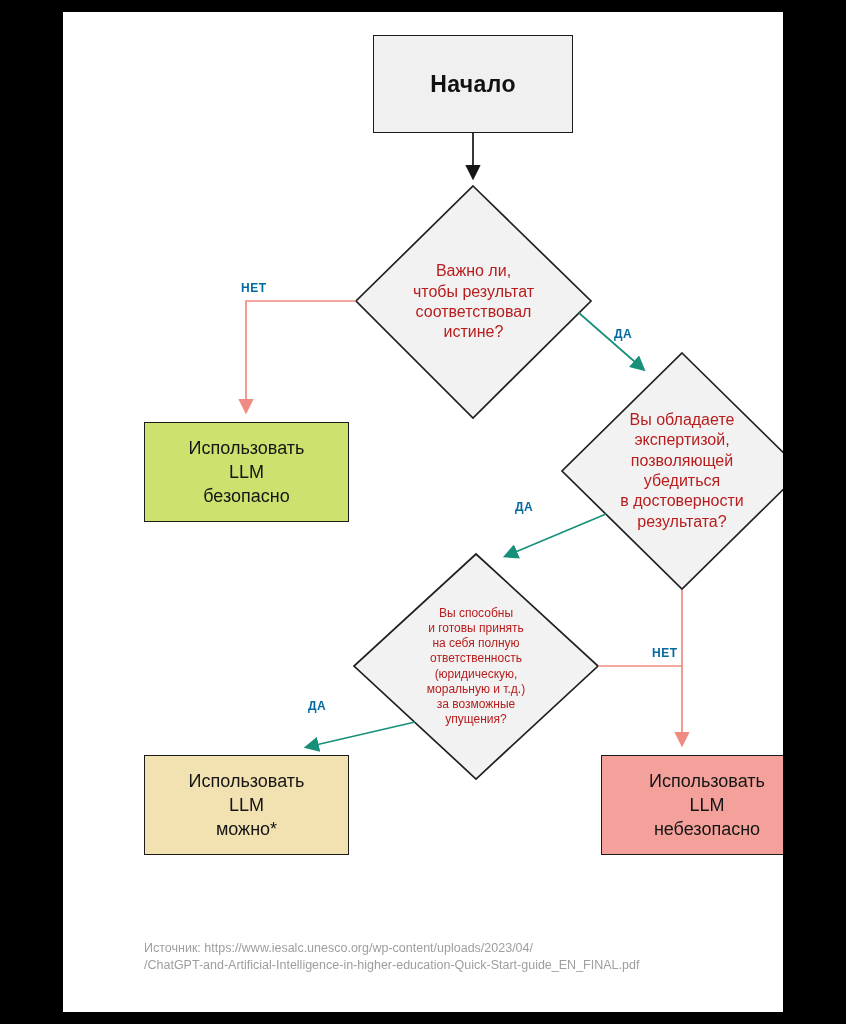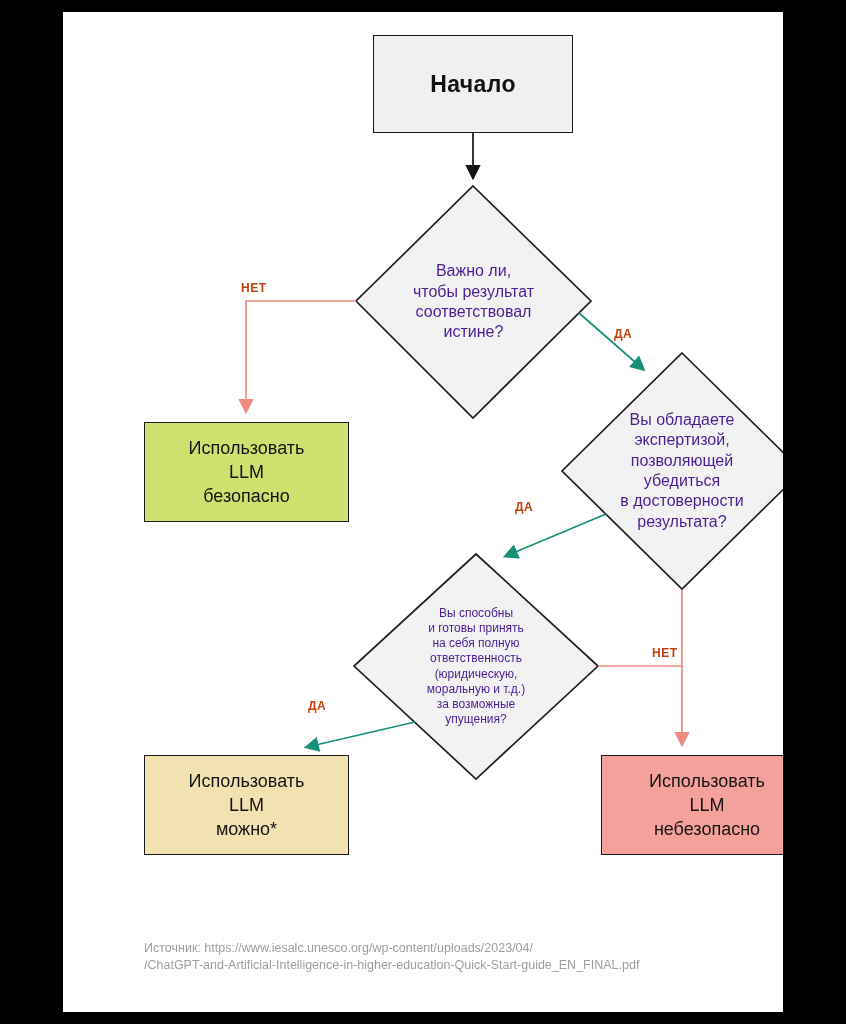--- a/index.html
+++ b/index.html
@@ -19,26 +19,26 @@
   .node { position:absolute; display:flex; align-items:center; justify-content:center;
           text-align:center; border:1.7px solid #1b1b1b; white-space:pre-line; z-index:2; }
   .start { left:322px; top:35px; width:200px; height:98px;
            background:var(--start-fill,#f0f0f0); font-weight:bold; font-size:23px; letter-spacing:.4px; color:#111; }
   .outcome { font-size:18px; line-height:1.35; color:#151515;align-items:center; }
   #outcome-safe    { left:93px;  top:422px; width:205px; height:100px; background:var(--safe-box,#cde26e); }
   #outcome-caution { left:93px;  top:755px; width:205px; height:100px; background:var(--caution-box,#f2e2b2); }
   #outcome-unsafe  { left:550px; top:755px; width:212px; height:100px; background:var(--unsafe-box,#f5a19b); }
 
   .dtext { position:absolute; display:flex; align-items:center; justify-content:center;
-           text-align:center; white-space:pre-line; color:#4c1d95; z-index:2; }
+           text-align:center; white-space:pre-line; color:#b91c1c; z-index:2; }
   #dtext1 { left:305px; top:186px; width:235px; height:232px; font-size:16px; line-height:1.28; }
   #dtext2 { left:511px; top:353px; width:240px; height:236px; font-size:16px; line-height:1.28; }
   #dtext3 { left:303px; top:554px; width:244px; height:225px; font-size:12px; line-height:1.26; }
 
-  .elabel { position:absolute; font-size:12px; font-weight:bold; letter-spacing:.5px; color:#c2410c; z-index:3; }
+  .elabel { position:absolute; font-size:12px; font-weight:bold; letter-spacing:.5px; color:#0369a1; z-index:3; }
   #elabel-no1  { left:190px; top:281px; }
   #elabel-yes1 { left:563px; top:327px; }
   #elabel-yes2 { left:464px; top:500px; }
   #elabel-no2  { left:601px; top:646px; }
   #elabel-yes3 { left:257px; top:699px; }
 
   .footnote { position:absolute; left:93px; top:872px; width:250px; font-size:12.5px;
               line-height:1.34; color:#101010; white-space:pre-line; z-index:2; }
   .source   { position:absolute; left:93px; top:940px; width:690px; font-size:12.5px;
               line-height:1.35; color:#9e9e9e; white-space:pre-line; z-index:2; }

